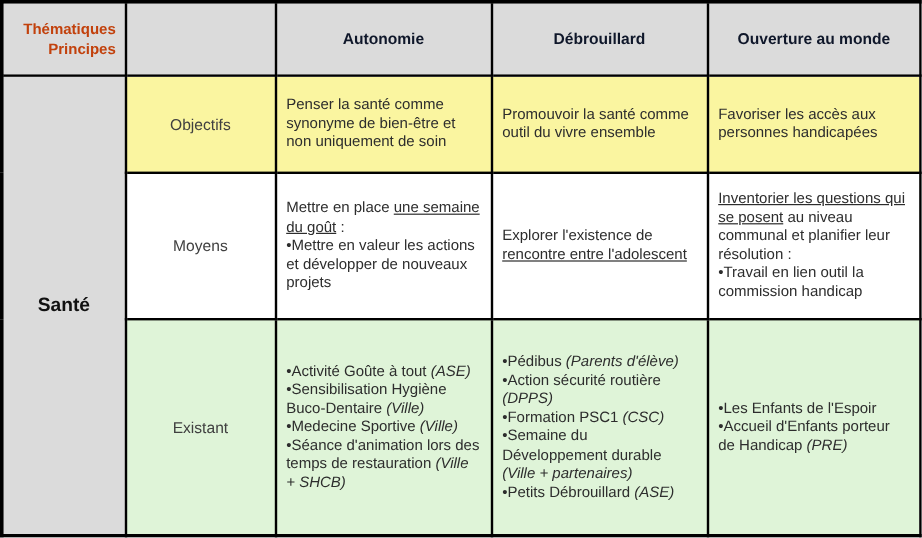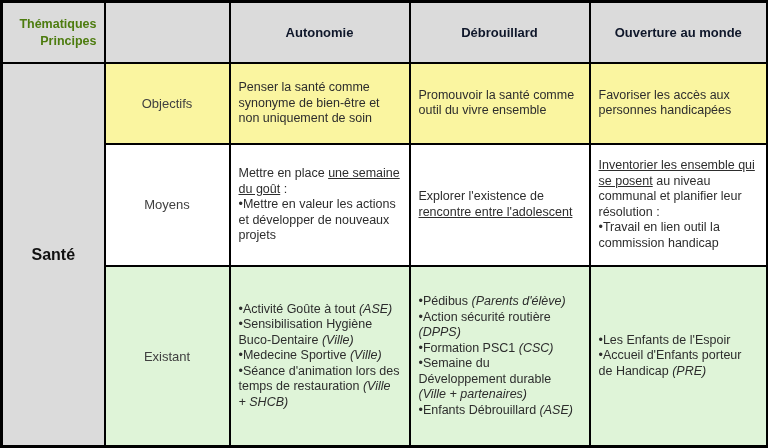--- a/index.html
+++ b/index.html
@@ -25,21 +25,21 @@
   tr.r-obj  { height: 78px; }
   tr.r-moy  { height: 119px; }
   tr.r-exi  { height: 175px; }
 
   .corner {
     background: var(--header_bg, #dbdbdb);
     font-weight: bold;
     font-size: 12.5px;
     text-align: right;
     padding: 4px 7px 4px 4px;
-    color: #4d7c0f;
+    color: #c2410c;
     line-height: 1.3;
   }
   .hdr {
     background: var(--header_bg, #dbdbdb);
     font-weight: bold;
     font-size: 13px;
     text-align: center;
     color: #0f172a;
   }
   .theme {
@@ -108,39 +108,39 @@
     <tr class="r-moy">
       <td class="rowlabel bg-white">Moyens</td>
       <td class="content bg-white">
           <div class="para"><span>Mettre en place </span><span class="u">une semaine du goût</span><span> :</span></div>
           <div class="para"><span>•Mettre en valeur les actions et développer de nouveaux projets</span></div>
         </td>
       <td class="content bg-white">
           <div class="para"><span>Explorer l'existence de </span><span class="u">rencontre entre l'adolescent</span></div>
         </td>
       <td class="content bg-white">
-          <div class="para"><span class="u">Inventorier les ensemble qui se posent</span><span> au niveau communal et planifier leur résolution :</span></div>
+          <div class="para"><span class="u">Inventorier les questions qui se posent</span><span> au niveau communal et planifier leur résolution :</span></div>
           <div class="para"><span>•Travail en lien outil la commission handicap</span></div>
         </td>
     </tr>
 
     <tr class="r-exi">
       <td class="rowlabel bg-green">Existant</td>
       <td class="content bg-green">
           <div class="para"><span>•Activité Goûte à tout </span><span class="i">(ASE)</span></div>
           <div class="para"><span>•Sensibilisation Hygiène Buco-Dentaire </span><span class="i">(Ville)</span></div>
           <div class="para"><span>•Medecine Sportive </span><span class="i">(Ville)</span></div>
           <div class="para"><span>•Séance d'animation lors des temps de restauration </span><span class="i">(Ville + SHCB)</span></div>
         </td>
       <td class="content bg-green">
           <div class="para"><span>•Pédibus </span><span class="i">(Parents d'élève)</span></div>
           <div class="para"><span>•Action sécurité routière </span><span class="i">(DPPS)</span></div>
           <div class="para"><span>•Formation PSC1 </span><span class="i">(CSC)</span></div>
           <div class="para"><span>•Semaine du Développement durable </span><span class="i">(Ville + partenaires)</span></div>
-          <div class="para"><span>•Enfants Débrouillard </span><span class="i">(ASE)</span></div>
+          <div class="para"><span>•Petits Débrouillard </span><span class="i">(ASE)</span></div>
         </td>
       <td class="content bg-green">
           <div class="para"><span>•Les Enfants de l'Espoir</span></div>
           <div class="para"><span>•Accueil d'Enfants porteur de Handicap </span><span class="i">(PRE)</span></div>
         </td>
     </tr>
   </tbody>
 </table>
 
 </body></html>

